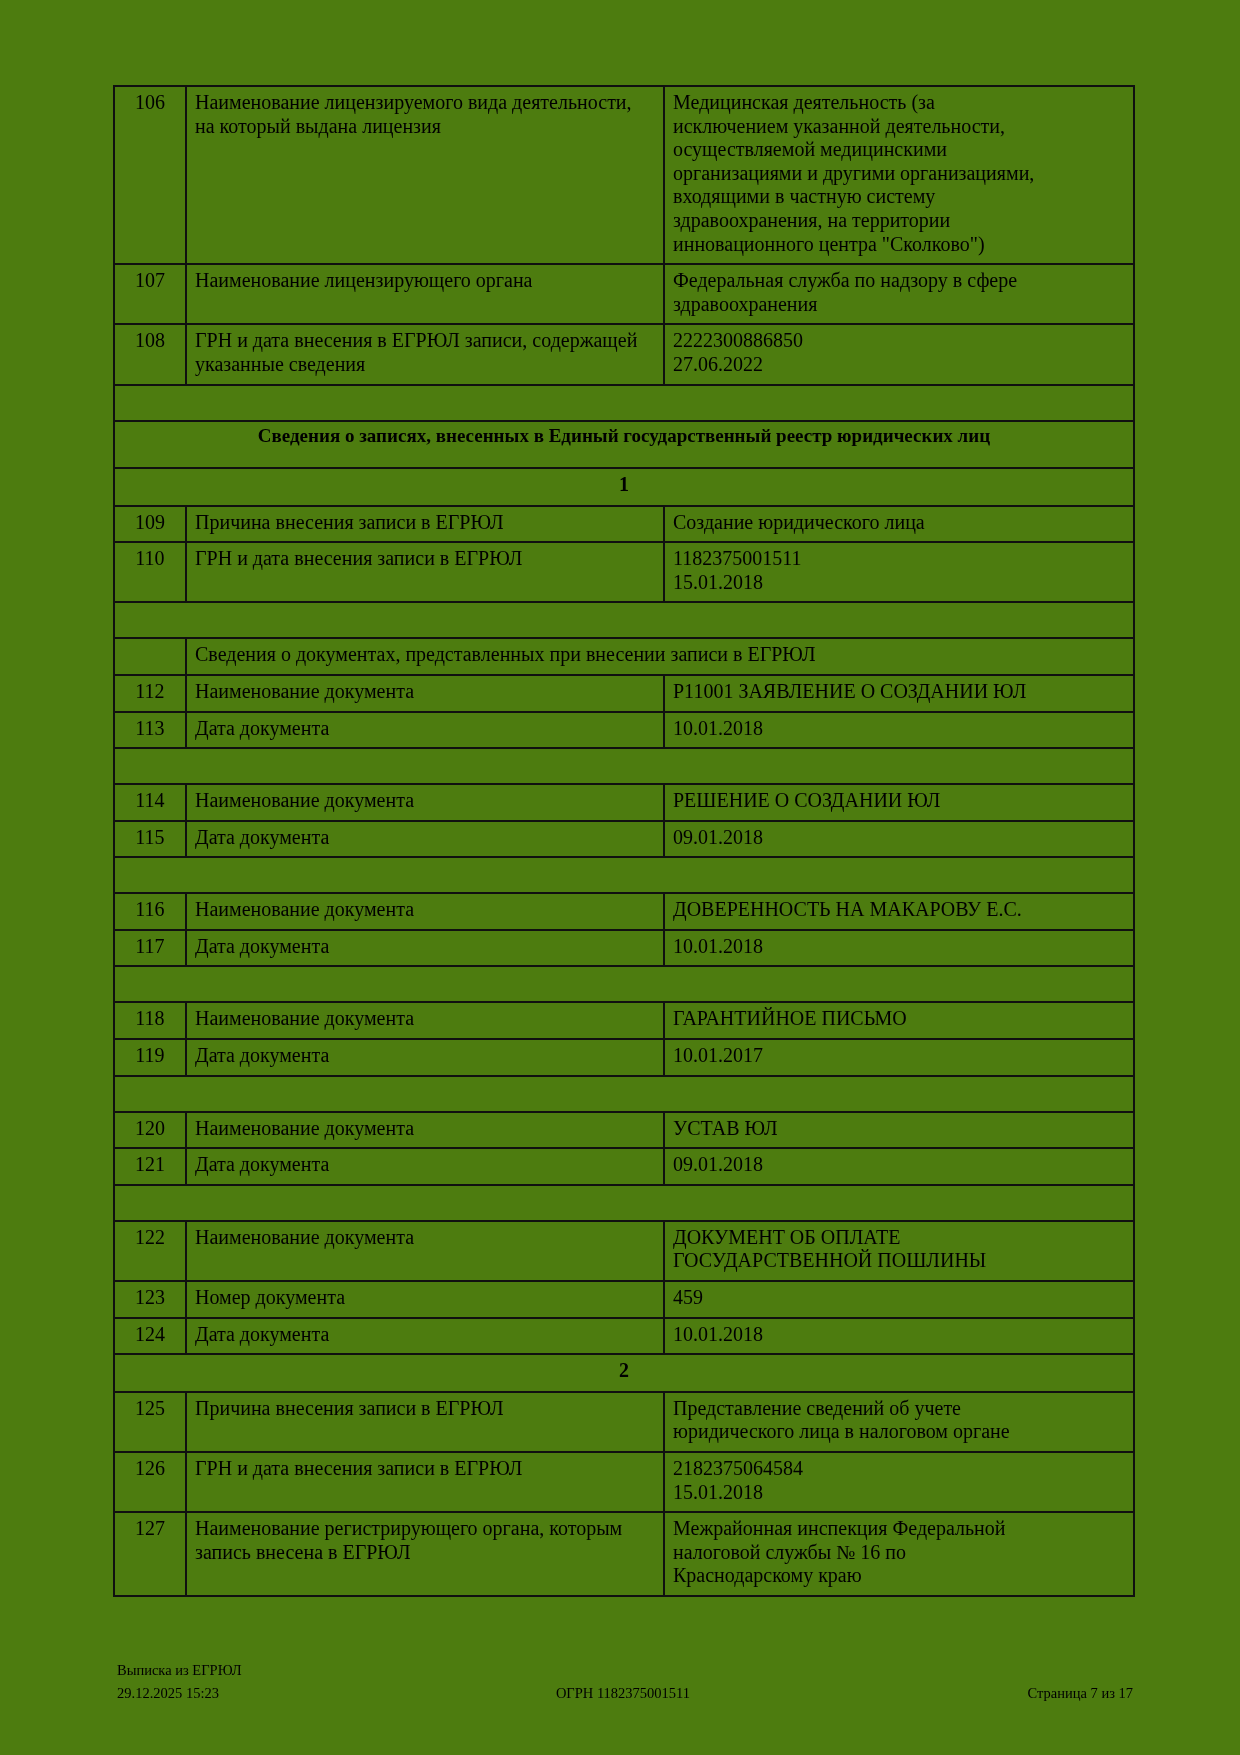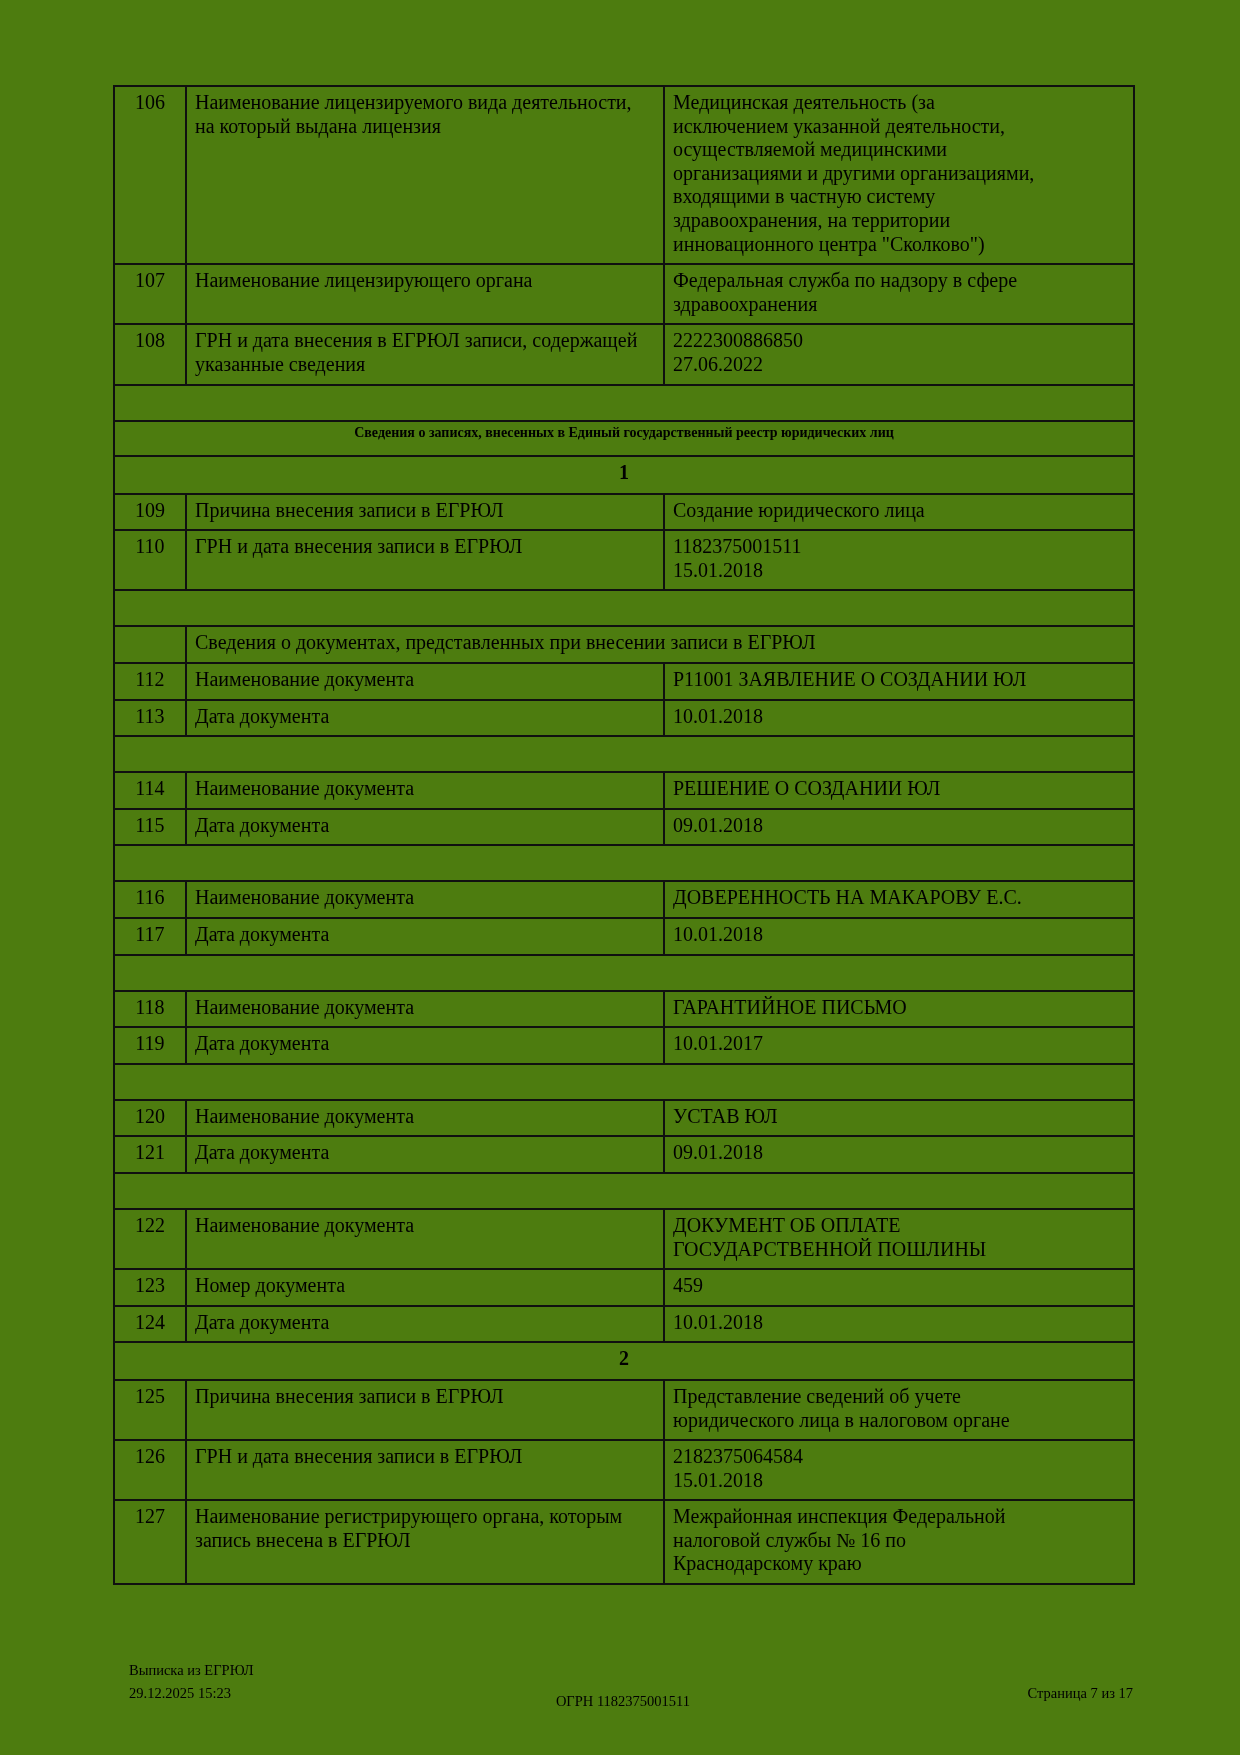--- a/index.html
+++ b/index.html
@@ -30,44 +30,44 @@
   }
   td.cell-num {
     text-align: center;
     padding-left: 2px; padding-right: 2px;
   }
   td.cell-value { white-space: pre-line; }
   tr.row-spacer td { height: 36px; padding: 0; }
   tr.row-section td {
     font-weight: bold;
     text-align: center;
-    font-size: 14px;
-    padding-top: 3px; padding-bottom: 14px;
+    font-size: 19px;
+    padding-top: 3px; padding-bottom: 20px;
   }
   tr.row-group td {
     font-weight: bold;
     text-align: center;
     padding-top: 4px; padding-bottom: 8px;
   }
   tr.row-subheader td.cell-span { padding-left: 8px; }
 
   .footer {
     position: absolute;
     left: 113px; top: 1659px;
     width: 1020px;
     font-size: 14.5px;
     line-height: 1.55;
   }
   .footer-row {
     position: relative;
     width: 100%;
     height: 23px;
   }
-  .footer-left { position: absolute; left: 16px; top: 0; }
-  .footer-center { position: absolute; left: 0; right: 0; top: 8px; text-align: center; }
+  .footer-left { position: absolute; left: 4px; top: 0; }
+  .footer-center { position: absolute; left: 0; right: 0; top: 0; text-align: center; }
   .footer-right { position: absolute; right: 0; top: 0; text-align: right; }
 </style>
 </head>
 <body>
 
 <div class="page">
 
   <table class="doc-table">
     <colgroup>
       <col style="width:72px">

